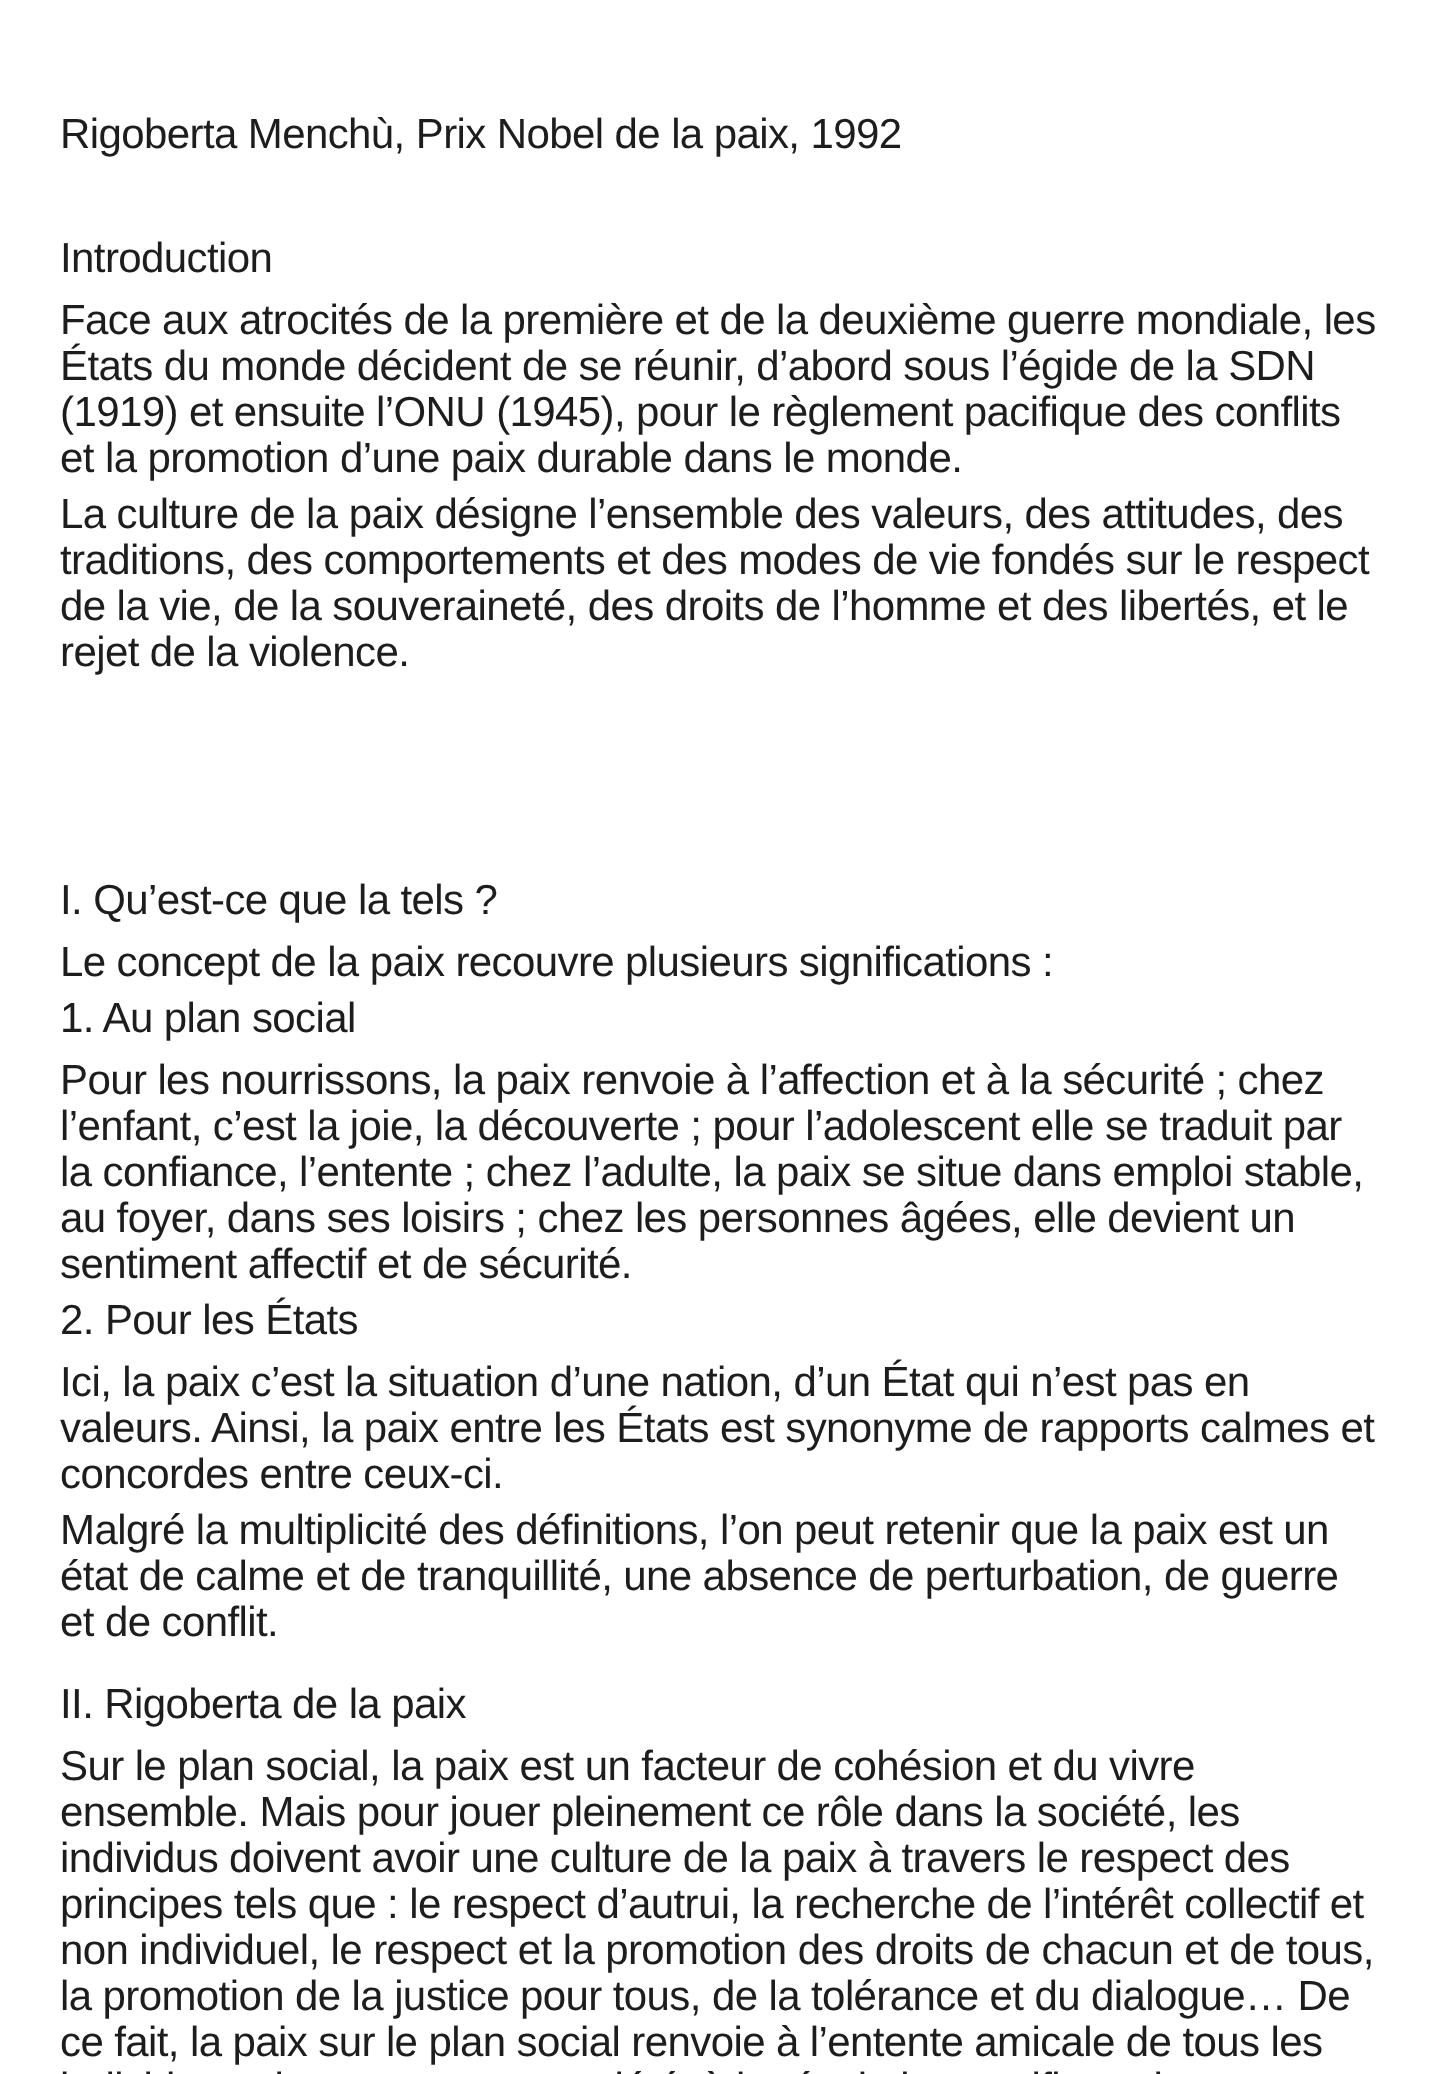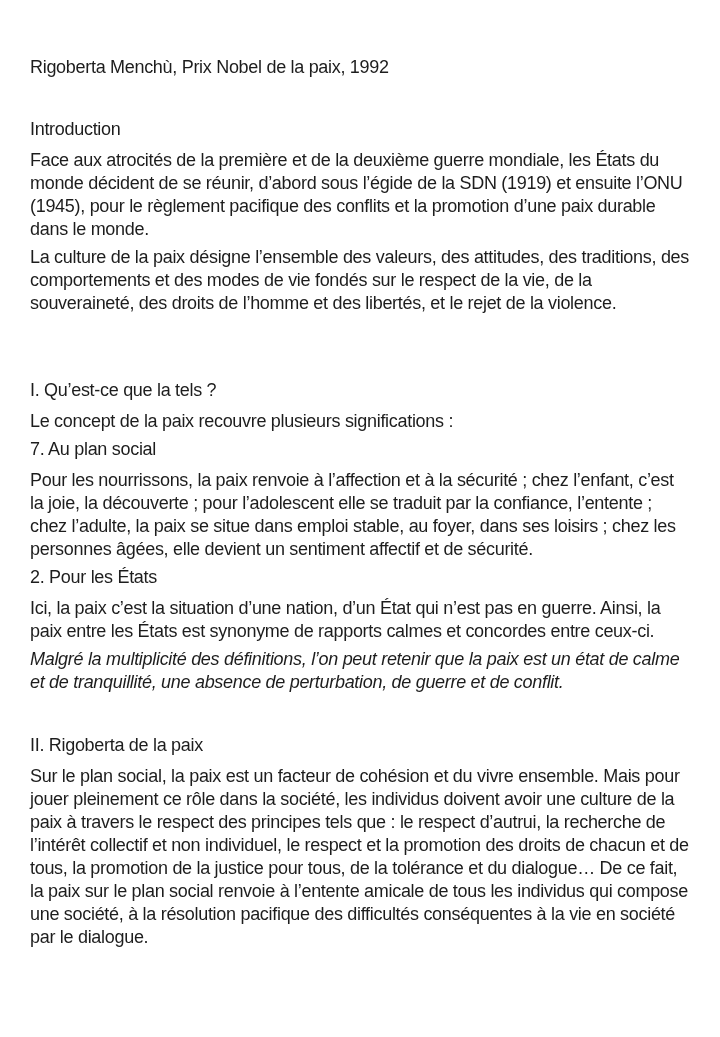--- a/index.html
+++ b/index.html
@@ -20,56 +20,56 @@
   }
   .doc-page {
     box-sizing: border-box;
     width: 720px;
     height: 1037px;
     padding: 56px 30px 0 30px;
     background: #ffffff;
   }
   p, h2, h3 {
     margin: 0;
-    font-size: 18px;
+    font-size: 21px;
     line-height: 23px;
     font-weight: normal;
     text-align: left;
   }
   .para      { margin-bottom: 5px; }
   .heading   { font-weight: normal; margin-bottom: 8px; }
   
   .gap-after-byline   { margin-bottom: 39px; }
-  .gap-before-sec1    { margin-bottom: 64px; }
-  .gap-before-sec2    { margin-bottom: 40px; font-style: italic; }
+  .gap-before-sec1    { margin-bottom: 101px; }
+  .gap-before-sec2    { margin-bottom: 18px; }
 </style>
 </head>
 <body style="background: rgb(255, 255, 255); color: rgb(29, 29, 29);">
 
 <div class="doc-page">
 
   <p class="para gap-after-byline">Rigoberta Menchù, Prix Nobel de la paix, 1992</p>
 
   <h2 class="heading">Introduction</h2>
 
   <p class="para">Face aux atrocités de la première et de la deuxième guerre mondiale, les États du monde décident de se réunir, d’abord sous l’égide de la SDN (1919) et ensuite l’ONU (1945), pour le règlement pacifique des conflits et la promotion d’une paix durable dans le monde.</p>
 
   <p class="para gap-before-sec1">La culture de la paix désigne l’ensemble des valeurs, des attitudes, des traditions, des comportements et des modes de vie fondés sur le respect de la vie, de la souveraineté, des droits de l’homme et des libertés, et le rejet de la violence.</p>
 
   <h2 class="heading">I. Qu’est-ce que la tels ?</h2>
 
   <p class="para">Le concept de la paix recouvre plusieurs significations :</p>
 
-  <h3 class="heading">7. Au plan social</h3>
+  <h3 class="heading">1. Au plan social</h3>
 
   <p class="para">Pour les nourrissons, la paix renvoie à l’affection et à la sécurité ; chez l’enfant, c’est la joie, la découverte ; pour l’adolescent elle se traduit par la confiance, l’entente ; chez l’adulte, la paix se situe dans emploi stable, au foyer, dans ses loisirs ; chez les personnes âgées, elle devient un sentiment affectif et de sécurité.</p>
 
   <h3 class="heading">2. Pour les États</h3>
 
-  <p class="para">Ici, la paix c’est la situation d’une nation, d’un État qui n’est pas en guerre. Ainsi, la paix entre les États est synonyme de rapports calmes et concordes entre ceux-ci.</p>
+  <p class="para">Ici, la paix c’est la situation d’une nation, d’un État qui n’est pas en valeurs. Ainsi, la paix entre les États est synonyme de rapports calmes et concordes entre ceux-ci.</p>
 
   <p class="para gap-before-sec2">Malgré la multiplicité des définitions, l’on peut retenir que la paix est un état de calme et de tranquillité, une absence de perturbation, de guerre et de conflit.</p>
 
   <h2 class="heading">II. Rigoberta de la paix</h2>
 
 
 
   <p class="para">Sur le plan social, la paix est un facteur de cohésion et du vivre ensemble. Mais pour jouer pleinement ce rôle dans la société, les individus doivent avoir une culture de la paix à travers le respect des principes tels que : le respect d’autrui, la recherche de l’intérêt collectif et non individuel, le respect et la promotion des droits de chacun et de tous, la promotion de la justice pour tous, de la tolérance et du dialogue… De ce fait, la paix sur le plan social renvoie à l’entente amicale de tous les individus qui compose une société, à la résolution pacifique des difficultés conséquentes à la vie en société par le dialogue.</p>
 
 </div>

